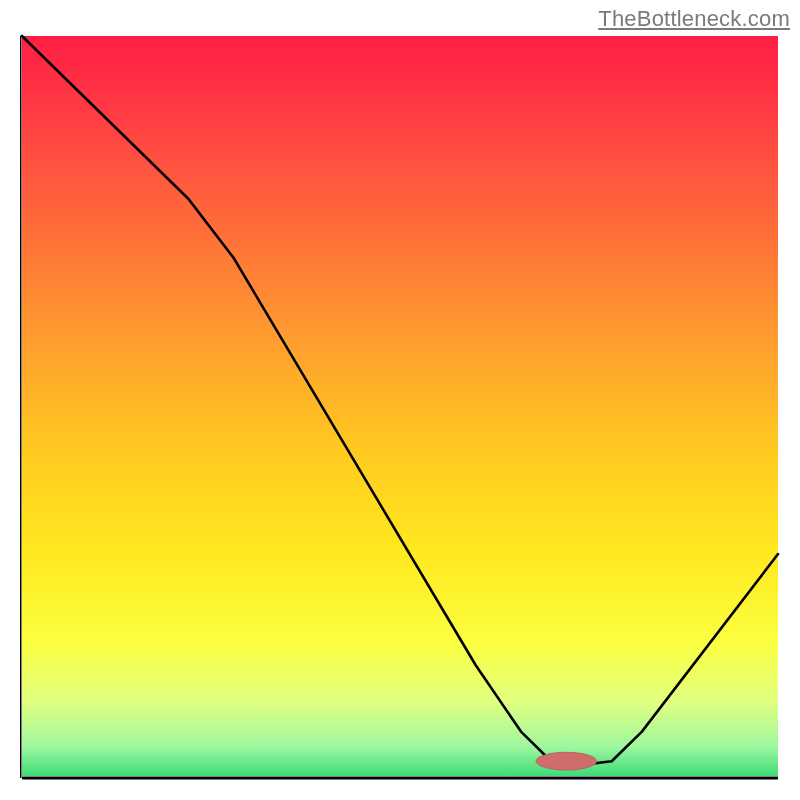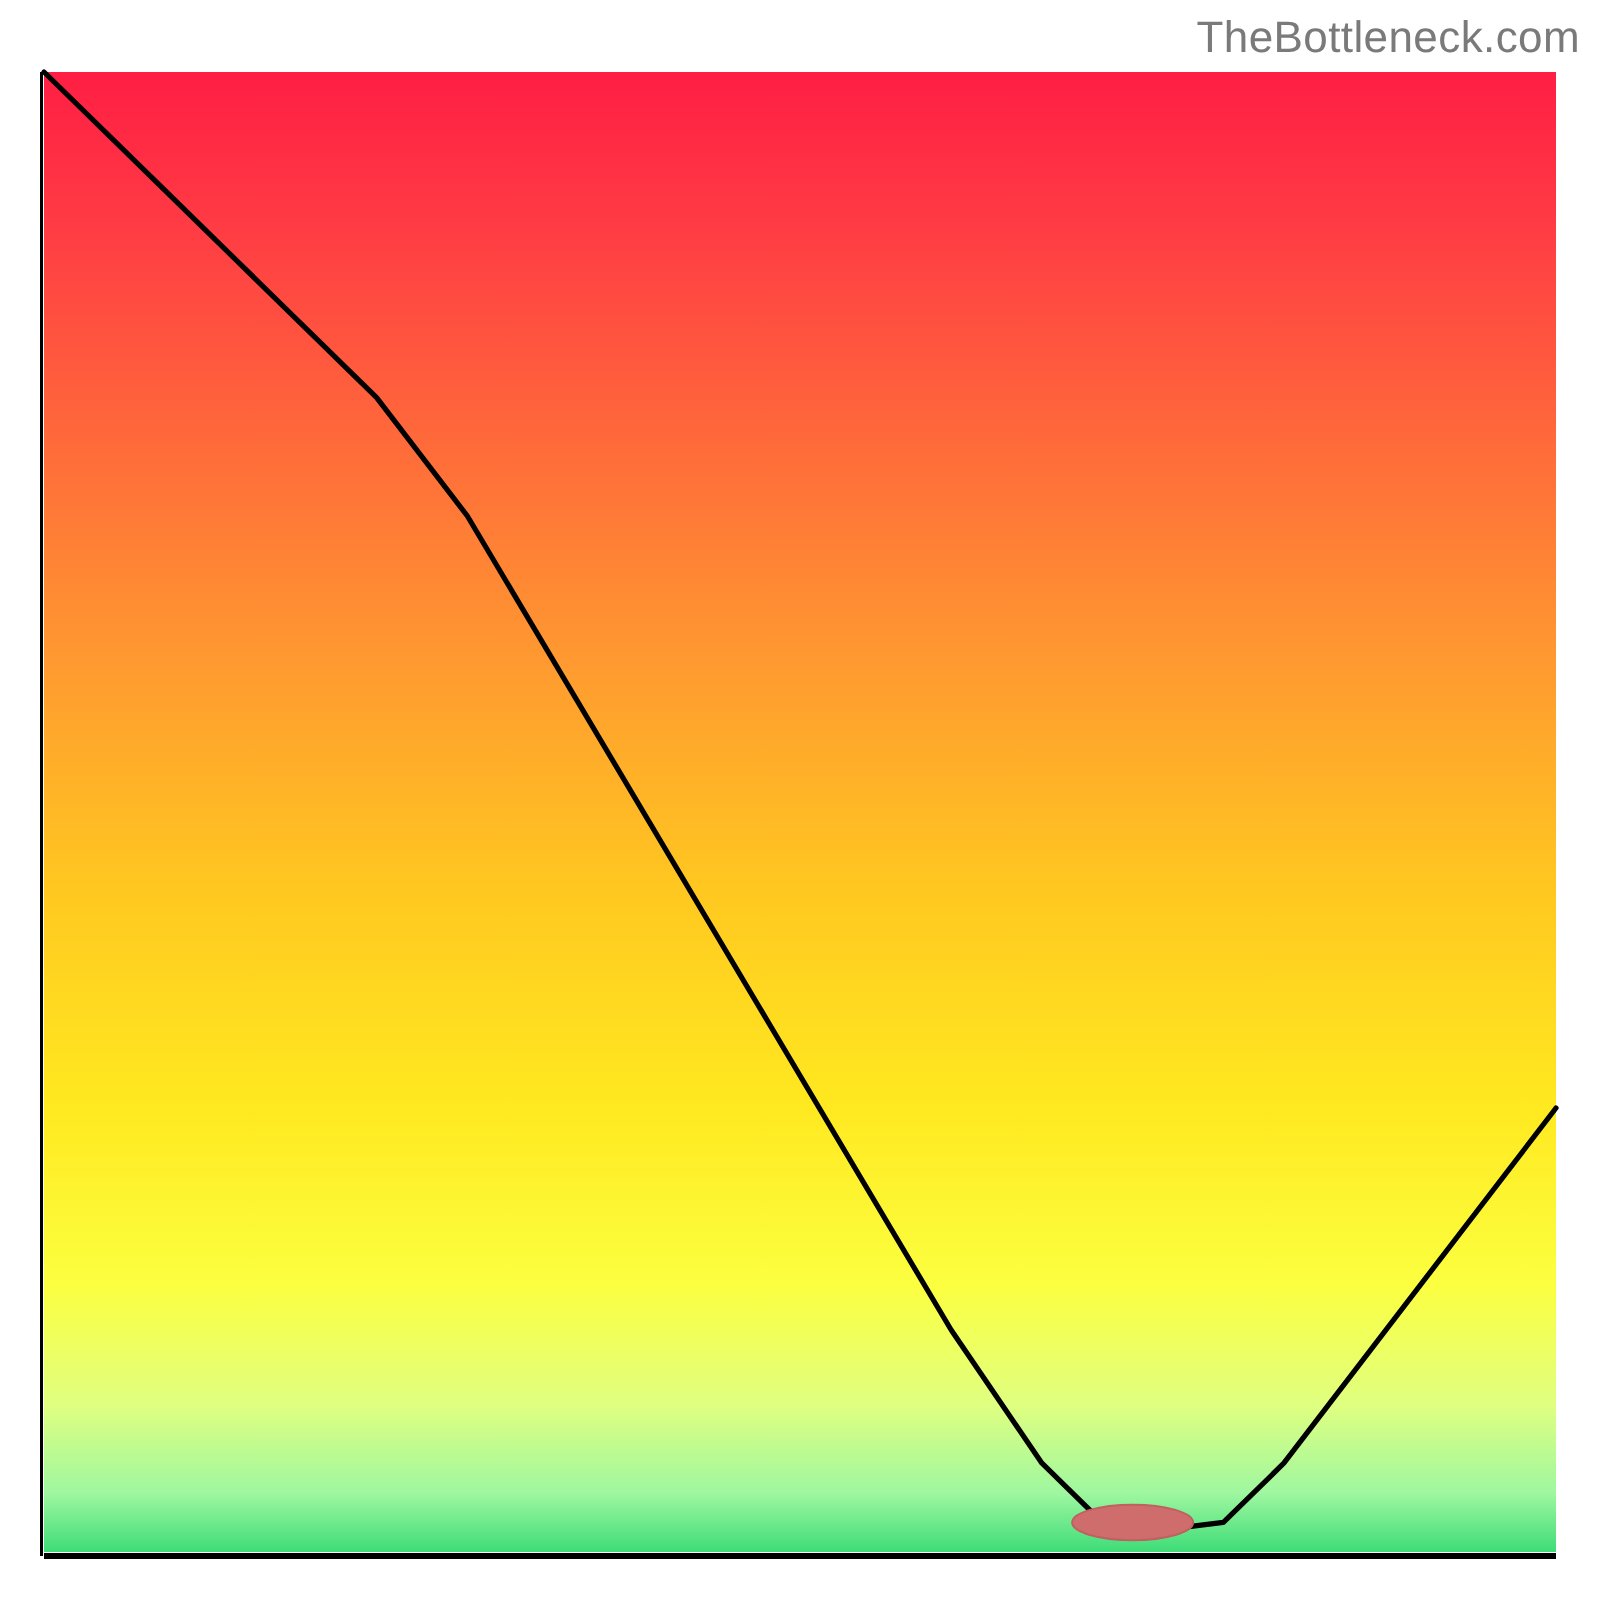--- a/index.html
+++ b/index.html
@@ -20,20 +20,21 @@
     position: absolute;
     top: 6px;
     right: 10px;
     color: #7a7a7a;
     font-size: 22px;
     font-weight: 500;
     letter-spacing: 0.2px;
     user-select: none;
     pointer-events: none;
     white-space: nowrap;
+    text-decoration: underline;
   }
   .plot {
     position: absolute;
     left: 20px;
     top: 34px;
     width: 760px;
     height: 746px;
   }
   .plot svg {
     display: block;

